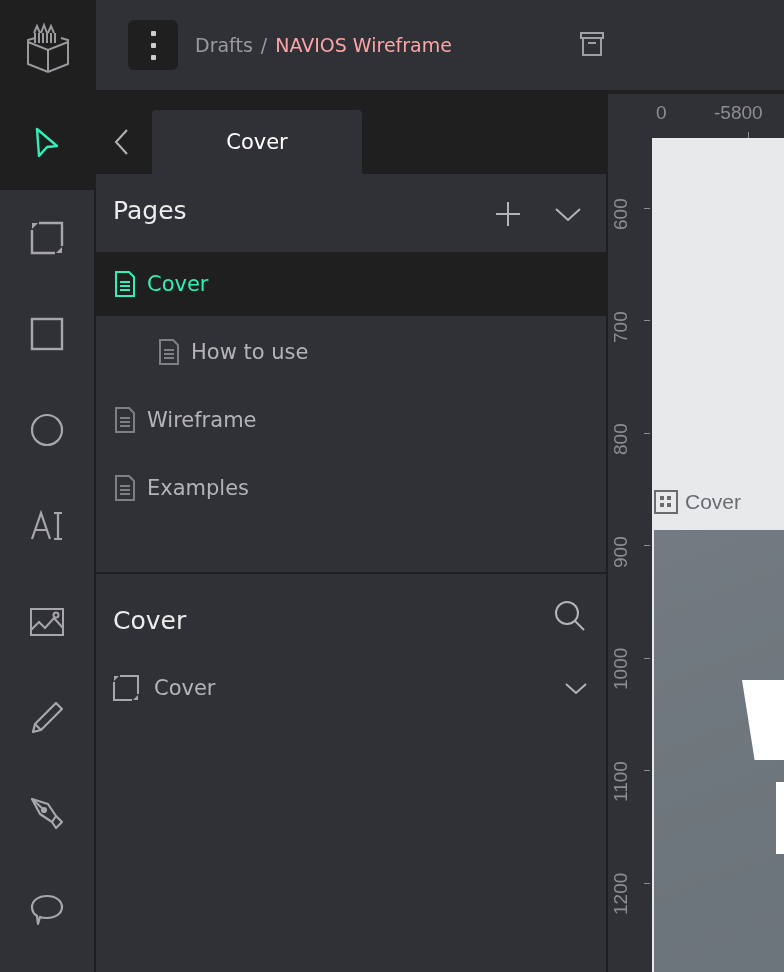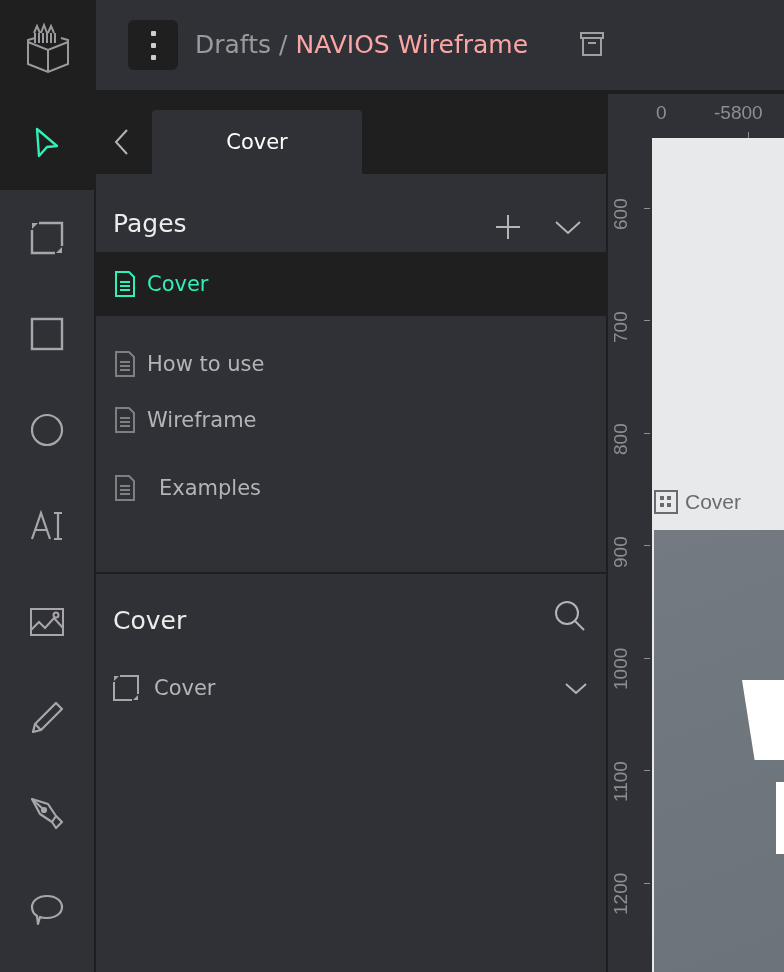--- a/index.html
+++ b/index.html
@@ -5,42 +5,42 @@
     * { box-sizing: border-box; margin: 0; padding: 0; }
     html, body { width: 784px; height: 972px; overflow: hidden; background: #1f1f1f; }
     body { font-family: "DejaVu Sans", "Liberation Sans", sans-serif; color: #e6e6e6; position: relative; }
 
     
     .header { position: absolute; left: 0; top: 0; width: 784px; height: 92px; background: #303136; }
     .logo-box { position: absolute; left: 0; top: 0; width: 96px; height: 90px; background: #1f1f1f; display: flex; align-items: center; justify-content: center; }
     .header-bottom { position: absolute; left: 0; top: 90px; width: 784px; height: 4px; background: #1f1f1f; }
     .menu-btn { position: absolute; left: 128px; top: 20px; width: 50px; height: 50px; background: #1f1f1f; border-radius: 6px; display: flex; flex-direction: column; align-items: center; justify-content: center; gap: 7px; cursor: pointer; }
     .menu-btn .dot { width: 5px; height: 5px; background: #cfcfcf; border-radius: 1px; }
-    .breadcrumb { position: absolute; left: 195px; top: 28px; font-size: 25px; line-height: 34px; white-space: nowrap; display: flex; align-items: center; }
+    .breadcrumb { position: absolute; left: 195px; top: 28px; font-size: 19px; line-height: 34px; white-space: nowrap; display: flex; align-items: center; }
     .crumb-drafts { color: #9a9a9e; cursor: pointer; }
     .crumb-sep { color: #9a9a9e; margin: 0 8px; }
     .crumb-file { color: #fca5a5; }
     .archive-icon { position: absolute; left: 580px; top: 31px; width: 24px; height: 26px; cursor: pointer; }
 
     
     .toolbar { position: absolute; left: 0; top: 94px; width: 94px; height: 878px; background: #303136; }
     .toolbar-sep { position: absolute; left: 94px; top: 94px; width: 2px; height: 878px; background: #1f1f1f; }
     .tool { position: absolute; left: 0; width: 94px; height: 96px; display: flex; align-items: center; justify-content: center; cursor: pointer; }
     .tool.active { background: #1f1f1f; }
     .tool svg { display: block; }
 
     
     .panel { position: absolute; left: 96px; top: 94px; width: 510px; height: 878px; background: #1f1f1f; }
     .panel-border-right { position: absolute; left: 606px; top: 94px; width: 2px; height: 878px; background: #1f1f1f; }
     .back-btn { position: absolute; left: 14px; top: 30px; width: 22px; height: 36px; cursor: pointer; }
     .tab { position: absolute; top: 16px; height: 64px; font-size: 21px; display: flex; align-items: center; justify-content: center; cursor: pointer; color: #ffffff; }
     .tab-layers { left: 56px; width: 210px; background: #303136; border-radius: 4px 4px 0 0; }
     .tab-assets { left: 282px; width: 212px; }
     .pages-section { position: absolute; left: 0; top: 80px; width: 510px; height: 398px; background: #303136; }
-    .pages-header { position: absolute; left: 0; top: 13px; width: 460px; height: 78px; }
+    .pages-header { position: absolute; left: 0; top: 0; width: 460px; height: 78px; }
     .pages-title { position: absolute; left: 17px; top: 22px; font-size: 25px; color: #ececec; }
     .add-page-btn { position: absolute; left: 394px; top: 22px; width: 36px; height: 36px; cursor: pointer; }
     .collapse-pages-btn { position: absolute; left: 454px; top: 22px; width: 36px; height: 36px; cursor: pointer; }
     .page-item { position: absolute; left: 0; width: 510px; height: 64px; display: flex; align-items: center; cursor: pointer; }
     .page-item.active { background: #1f1f1f; }
     .page-item .pg-icon { margin-left: 18px; width: 22px; height: 28px; }
     .page-item .pg-label { margin-left: 11px; font-size: 21px; color: #b4b4b8; }
     .page-item.active .pg-label { color: #31efb8; }
     .section-divider { position: absolute; left: 0; top: 478px; width: 510px; height: 2px; background: #1f1f1f; }
     .layers-section { position: absolute; left: 0; top: 480px; width: 510px; height: 398px; background: #303136; }
@@ -174,35 +174,35 @@
       </svg>
     </div>
 
     <div class="page-item active" style="top:78px;">
       <svg class="pg-icon" viewBox="0 0 22 28" fill="none" stroke="#31efb8" stroke-width="2">
         <path d="M2 2 H15 L20 7 V26 H2 Z"></path>
         <path d="M6 12 H16 M6 16 H16 M6 20 H16"></path>
       </svg>
       <span class="pg-label">Cover</span>
     </div>
-    <div class="page-item" style="top:158px;">
+    <div class="page-item" style="top:146px;padding-left:44px;">
       <svg class="pg-icon" viewBox="0 0 22 28" fill="none" stroke="#7e7e83" stroke-width="2">
         <path d="M2 2 H15 L20 7 V26 H2 Z"></path>
         <path d="M6 12 H16 M6 16 H16 M6 20 H16"></path>
       </svg>
       <span class="pg-label">How to use</span>
     </div>
     <div class="page-item" style="top:214px;">
       <svg class="pg-icon" viewBox="0 0 22 28" fill="none" stroke="#7e7e83" stroke-width="2">
         <path d="M2 2 H15 L20 7 V26 H2 Z"></path>
         <path d="M6 12 H16 M6 16 H16 M6 20 H16"></path>
       </svg>
       <span class="pg-label">Wireframe</span>
     </div>
-    <div class="page-item" style="top:282px;gap:12px;">
+    <div class="page-item" style="top:282px;">
       <svg class="pg-icon" viewBox="0 0 22 28" fill="none" stroke="#7e7e83" stroke-width="2">
         <path d="M2 2 H15 L20 7 V26 H2 Z"></path>
         <path d="M6 12 H16 M6 16 H16 M6 20 H16"></path>
       </svg>
       <span class="pg-label">Examples</span>
     </div>
   </div>
 
   <div class="section-divider"></div>
 

